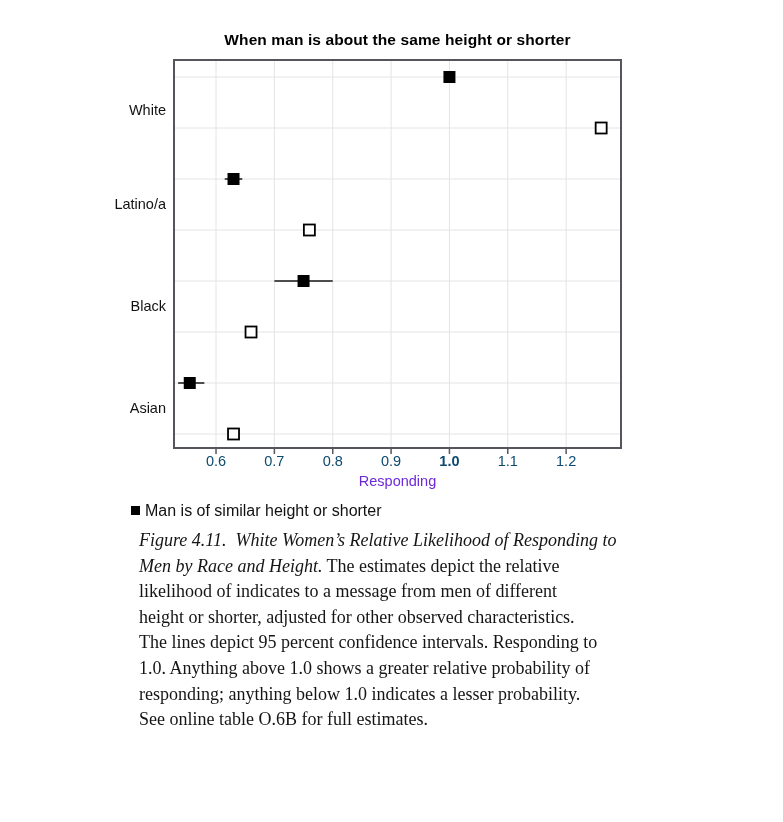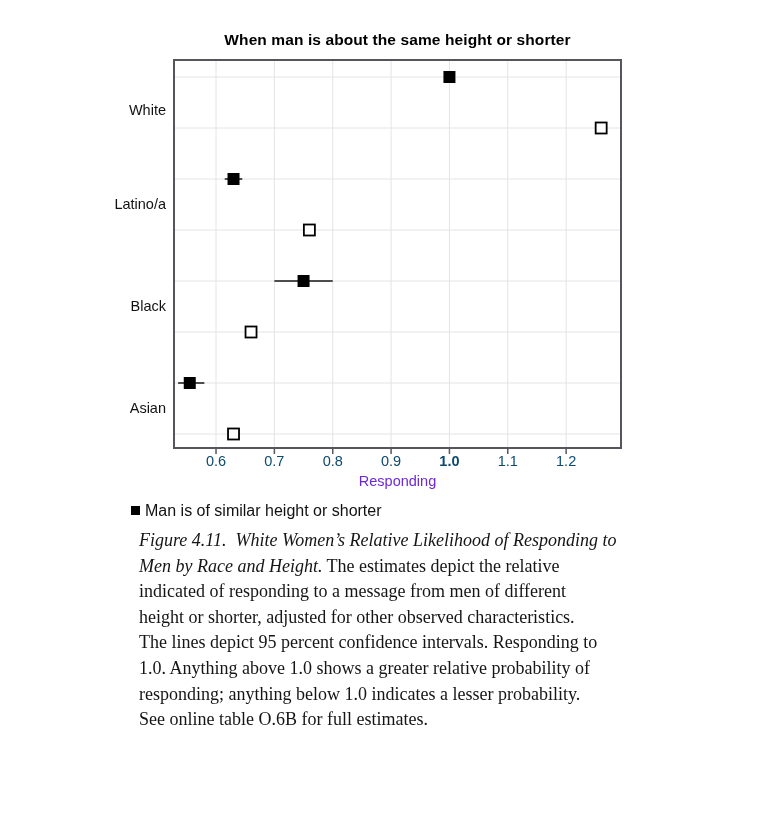--- a/index.html
+++ b/index.html
@@ -141,21 +141,21 @@
   <div id="legend">
       <div class="legend-item">
         <span class="legend-marker lm-filled"></span>
         <span class="legend-text">Man is of similar height or shorter</span>
       </div>
     </div>
 
   <div id="caption">
       <div class="caption-line"><i>Figure 4.11.  White Women’s Relative Likelihood of Responding to</i></div>
       <div class="caption-line"><i>Men by Race and Height.</i><span> The estimates depict the relative</span></div>
-      <div class="caption-line"><span>indicated of responding to a message from men of different</span></div>
+      <div class="caption-line"><span>likelihood of indicates to a message from men of different</span></div>
       <div class="caption-line"><span>height or shorter, adjusted for other observed characteristics.</span></div>
       <div class="caption-line"><span>The lines depict 95 percent confidence intervals. Responding to</span></div>
       <div class="caption-line"><span>1.0. Anything above 1.0 shows a greater relative probability of</span></div>
       <div class="caption-line"><span>responding; anything below 1.0 indicates a lesser probability.</span></div>
       <div class="caption-line"><span>See online table O.6B for full estimates.</span></div>
     </div>
 
 </div>
 
 </body></html>

